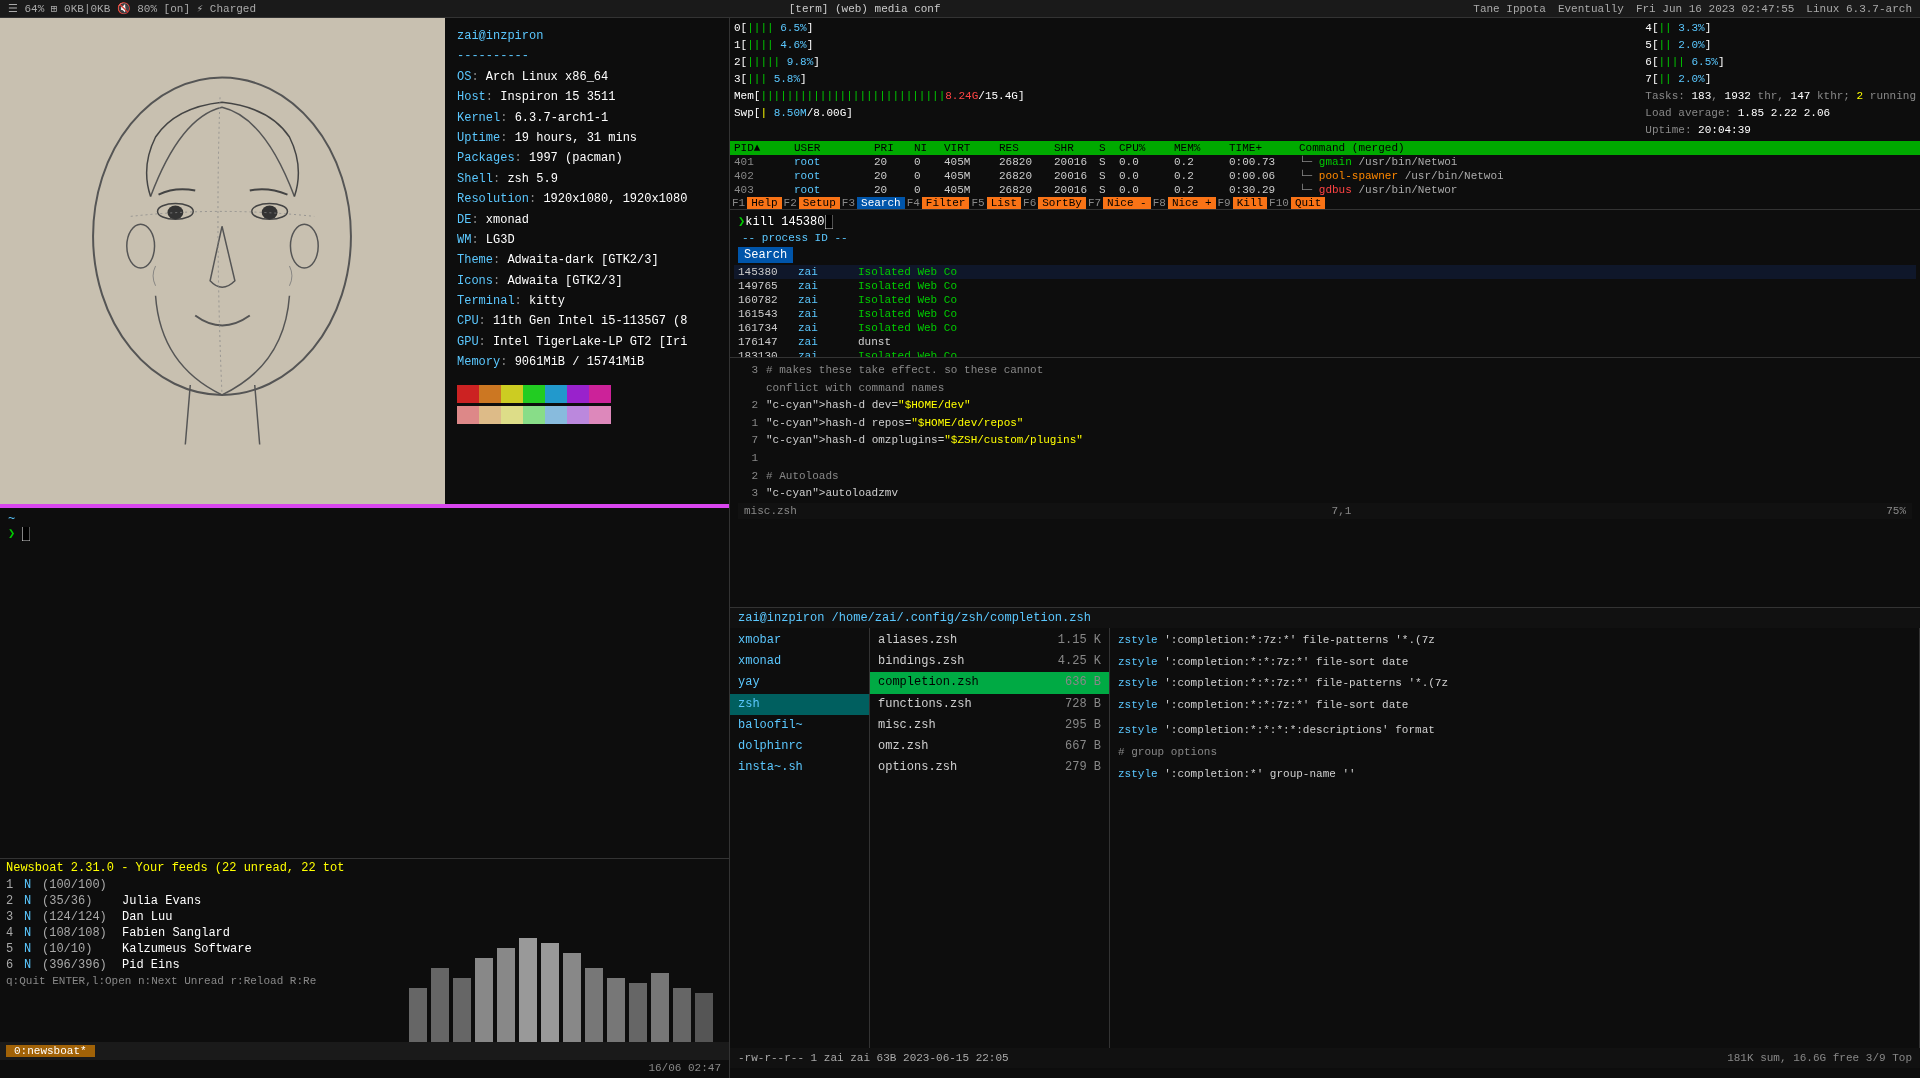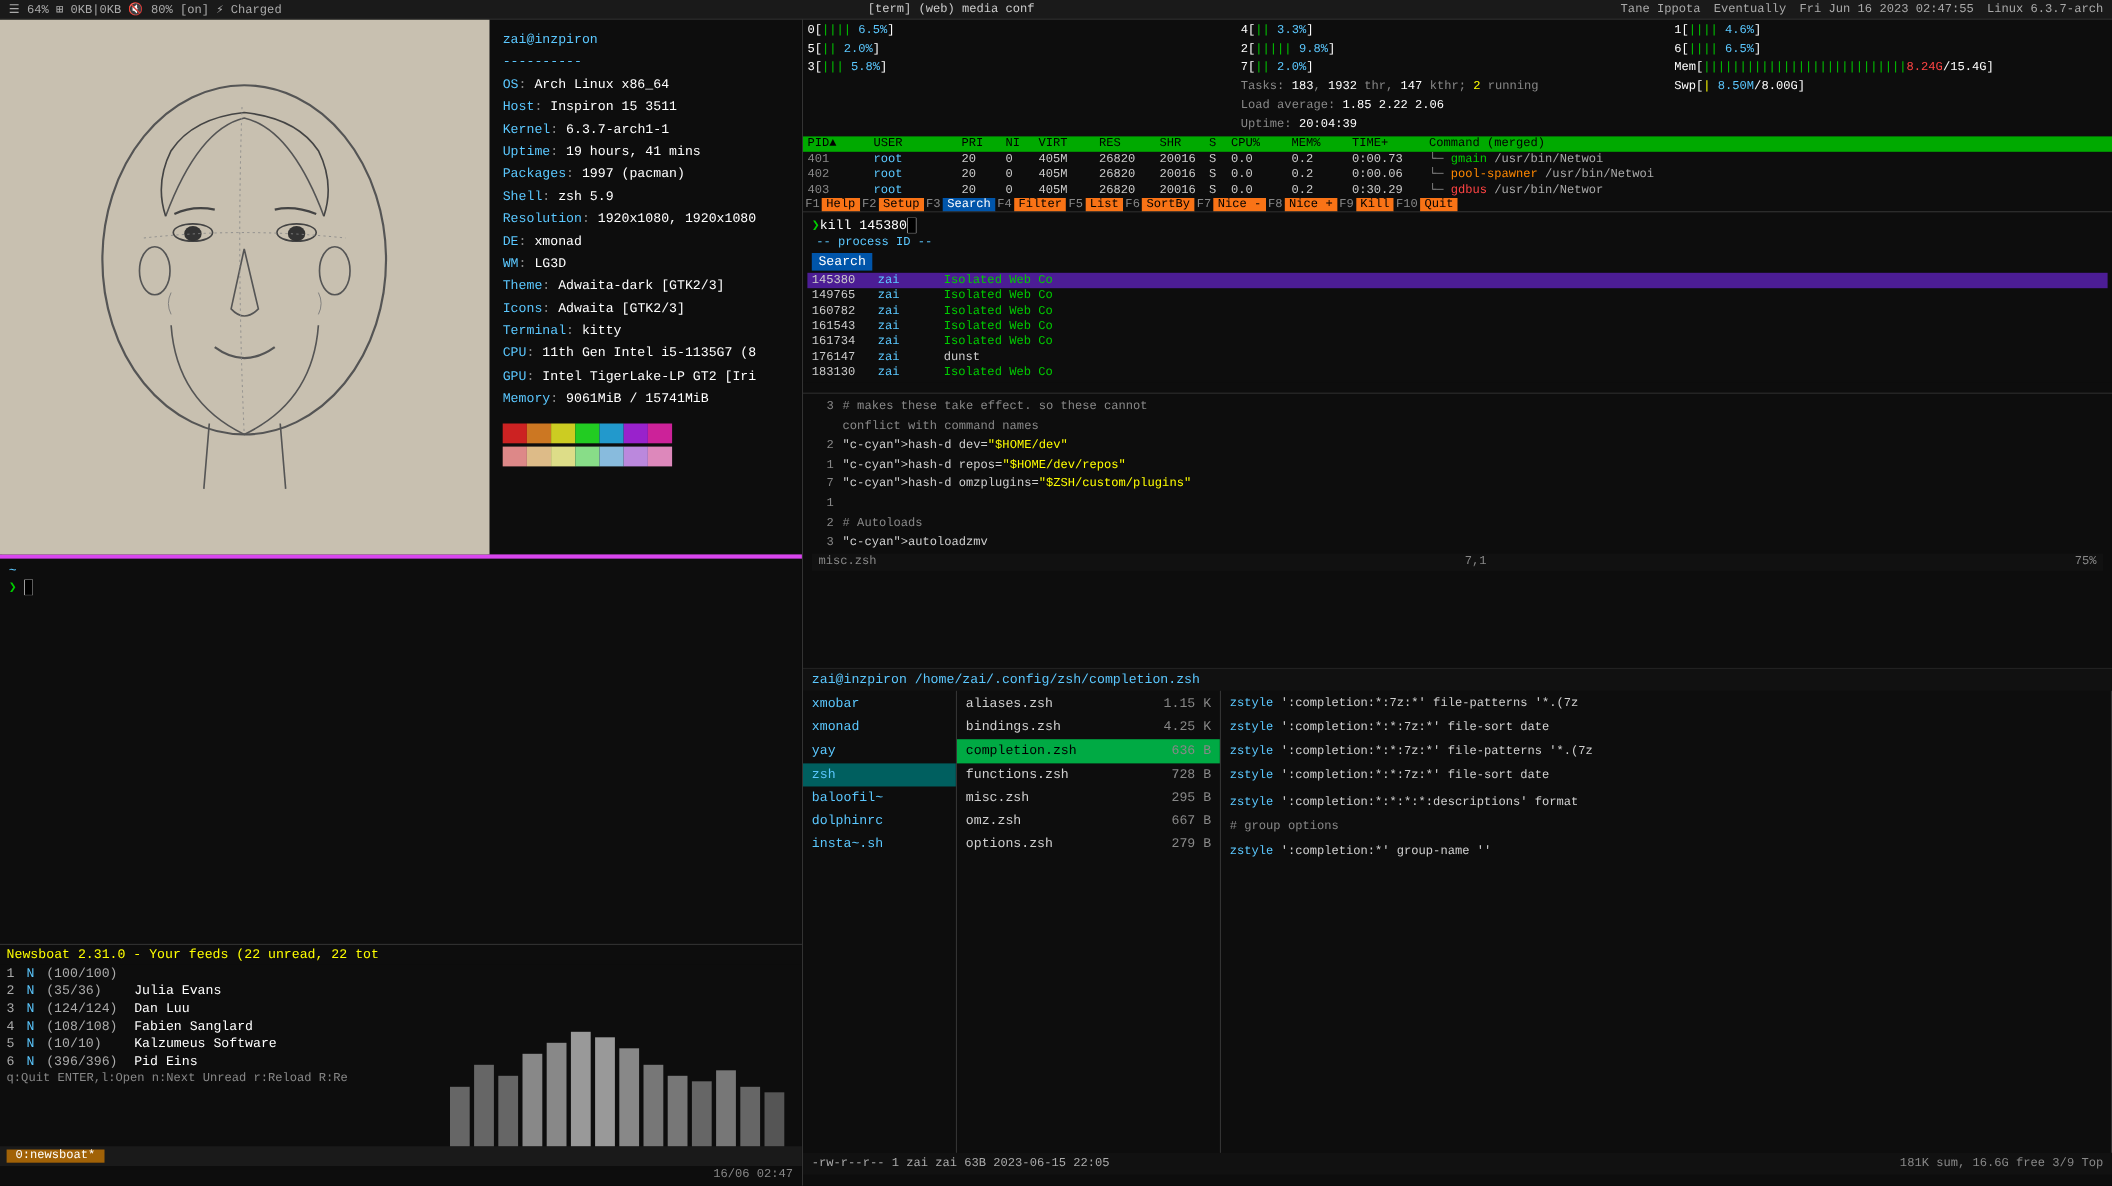--- a/index.html
+++ b/index.html
@@ -193,21 +193,21 @@
       background: #0d0d0d;
       padding: 2px 4px 2px 4px;
       border-top: 1px solid #333;
     }
     .search-entry {
       display: flex;
       padding: 1px 4px;
       font-size: 11px;
       cursor: pointer;
     }
-    .search-entry.selected { background: #4c1d95; }
+    .search-entry.selected { background: #0f172a; }
     .search-entry .se-pid { width: 60px; color: #ccc; }
     .search-entry .se-user { width: 60px; color: #5bc8ff; }
     .search-entry .se-cmd { color: #d0d0d0; }
     .search-entry .se-cmd.green { color: #00cc00; }
 
     
     .mid-right {
       display: flex;
       height: 250px;
       border-bottom: 1px solid #333;
@@ -301,21 +301,21 @@
     
     .c-cyan { color: #5bc8ff; }
     .c-green { color: #00cc00; }
     .c-yellow { color: #ffff00; }
     .c-red { color: #ff4444; }
     .c-white { color: #ffffff; }
     .c-gray { color: #888; }
 
     .htop-meters-grid {
       display: grid;
-      grid-template-columns: 1fr 1fr 1fr;
+      grid-template-columns: 1fr;
       padding: 2px 4px;
       gap: 0;
     }
     .meter-line {
       font-size: 11px;
       line-height: 1.55;
       white-space: nowrap;
       overflow: hidden;
     }
   </style>
@@ -379,21 +379,21 @@
         </svg>
       </div>
 
       <div class="neofetch-info">
         <div><span class="c-cyan">zai@inzpiron</span></div>
         <div><span class="c-cyan">----------</span></div>
         <div id="nf-fields">
             <div><span class="c-cyan">OS</span><span class="c-gray">: </span><span class="c-white">Arch Linux x86_64</span></div>
             <div><span class="c-cyan">Host</span><span class="c-gray">: </span><span class="c-white">Inspiron 15 3511</span></div>
             <div><span class="c-cyan">Kernel</span><span class="c-gray">: </span><span class="c-white">6.3.7-arch1-1</span></div>
-            <div><span class="c-cyan">Uptime</span><span class="c-gray">: </span><span class="c-white">19 hours, 41 mins</span></div>
+            <div><span class="c-cyan">Uptime</span><span class="c-gray">: </span><span class="c-white">19 hours, 31 mins</span></div>
             <div><span class="c-cyan">Packages</span><span class="c-gray">: </span><span class="c-white">1997 (pacman)</span></div>
             <div><span class="c-cyan">Shell</span><span class="c-gray">: </span><span class="c-white">zsh 5.9</span></div>
             <div><span class="c-cyan">Resolution</span><span class="c-gray">: </span><span class="c-white">1920x1080, 1920x1080</span></div>
             <div><span class="c-cyan">DE</span><span class="c-gray">: </span><span class="c-white">xmonad</span></div>
             <div><span class="c-cyan">WM</span><span class="c-gray">: </span><span class="c-white">LG3D</span></div>
             <div><span class="c-cyan">Theme</span><span class="c-gray">: </span><span class="c-white">Adwaita-dark [GTK2/3]</span></div>
             <div><span class="c-cyan">Icons</span><span class="c-gray">: </span><span class="c-white">Adwaita [GTK2/3]</span></div>
             <div><span class="c-cyan">Terminal</span><span class="c-gray">: </span><span class="c-white">kitty</span></div>
             <div><span class="c-cyan">CPU</span><span class="c-gray">: </span><span class="c-white">11th Gen Intel i5-1135G7 (8</span></div>
             <div><span class="c-cyan">GPU</span><span class="c-gray">: </span><span class="c-white">Intel TigerLake-LP GT2 [Iri</span></div>

